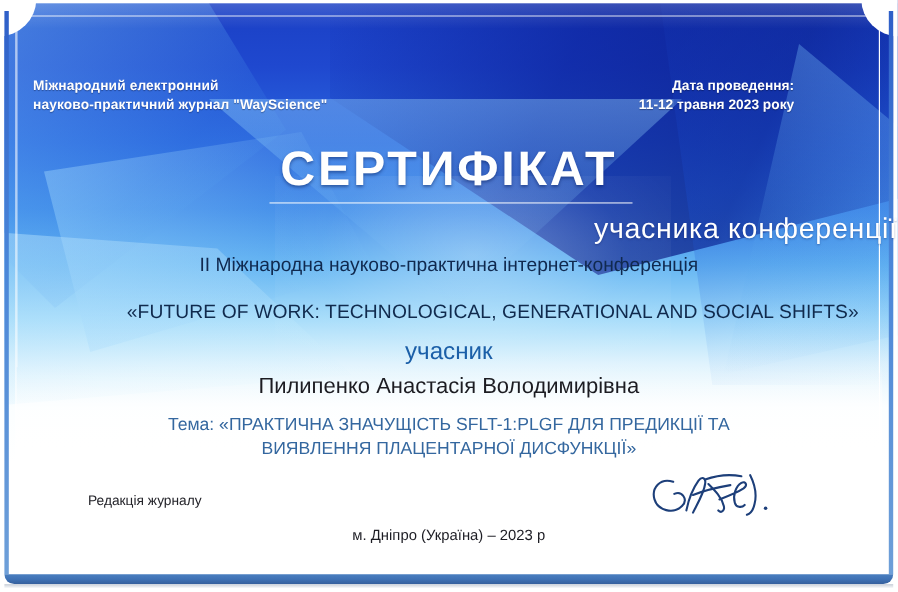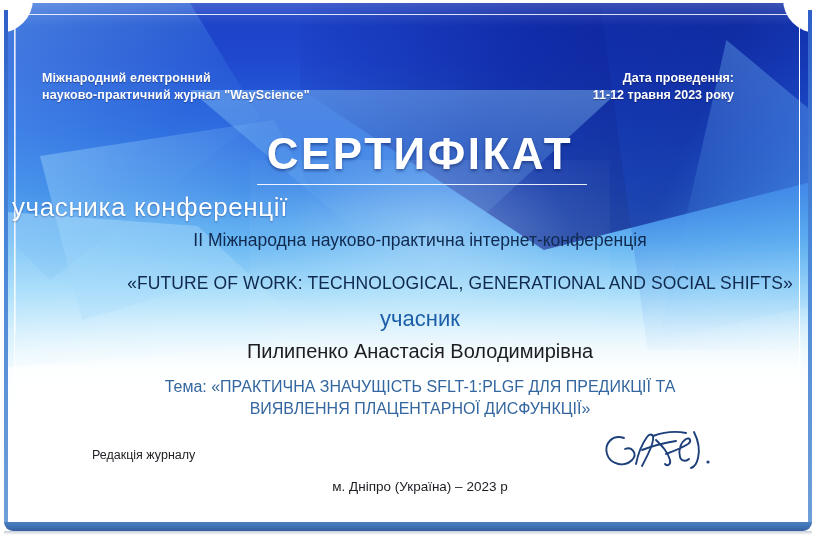--- a/index.html
+++ b/index.html
@@ -166,21 +166,21 @@
   }
   .frame-vert-left {
     position: absolute;
     left: 15px; top: 14px;
     width: 1px; height: 320px;
     background: rgba(255,255,255,0.55);
     pointer-events: none;
   }
 
   
-  .content { position: absolute; left: 12px; top: 0; width: 770px; height: 538px; }
+  .content { position: absolute; left: 0; top: 0; width: 770px; height: 538px; }
 
   .journal-line {
     position: absolute;
     left: 30px; top: 70px;
     color: #ffffff;
     font-size: 12.5px;
     line-height: 17px;
     font-weight: 700;
     letter-spacing: 0.1px;
     text-shadow: 0 1px 1px rgba(0,0,20,0.35);
@@ -210,21 +210,21 @@
   .title-rule {
     position: absolute;
     left: 245px; top: 184px;
     width: 330px; height: 1px;
     background: rgba(255,255,255,0.9);
   }
   .title-sub {
     position: absolute;
     left: 0; top: 192px;
     width: 816px;
-    text-align: left;
+    text-align: right;
     color: #ffffff;
     font-size: 26px;
     font-weight: 400;
     letter-spacing: 0.6px;
     text-shadow: 0 1px 2px rgba(0,20,80,0.35);
   }
 
   .conference-name {
     position: absolute;
     left: 0; top: 230px;

